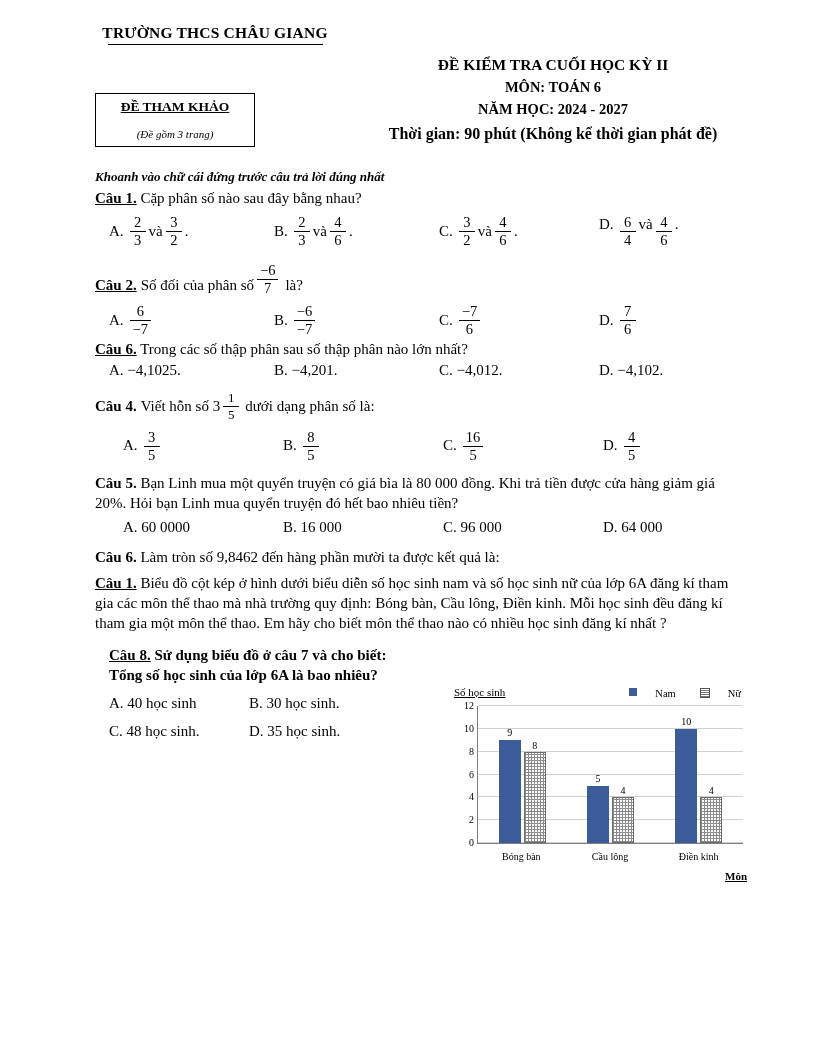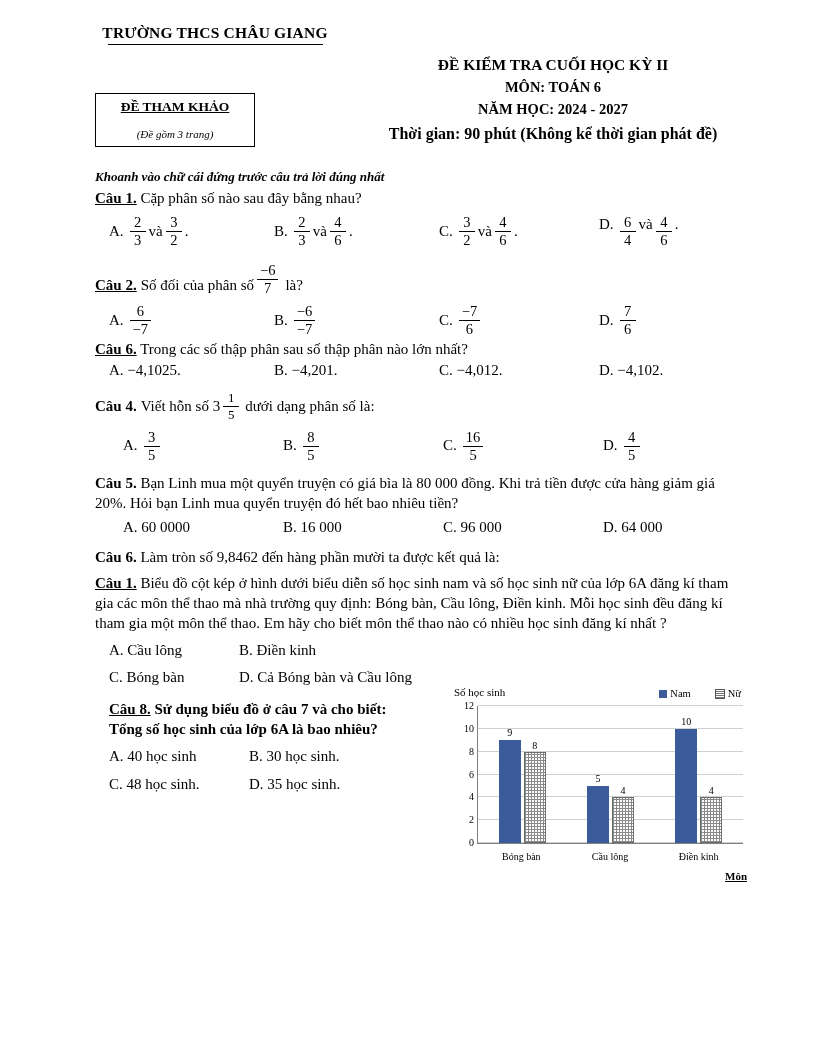--- a/index.html
+++ b/index.html
@@ -168,35 +168,36 @@
   }
   .chart-legend {
     position: absolute;
     right: 4px;
     top: -18px;
     font-size: 10.5px;
     display: flex;
     gap: 8px;
     align-items: center;
   }
-  .legend-item { display: flex; align-items: center; gap: 3px; padding-left: 16px; }
+  .legend-item { display: flex; align-items: flex-start; gap: 18px; padding-left: 16px; }
   .legend-swatch-nam {
     width: 8px; height: 8px; background: #3b5b9b; display: inline-block;
   }
   .legend-swatch-nu {
     width: 8px; height: 8px; display: inline-block;
     background: #ffffff;
     border: 1px solid #555;
     background-image: repeating-linear-gradient(0deg, #777 0 1px, transparent 1px 2px);
   }
   .chart-ylabel {
     position: absolute;
     left: -1px;
     top: -20px;
     font-size: 11px;
+    text-decoration: underline;
     white-space: nowrap;
   }
   .chart-xlabel {
     position: absolute;
     right: -2px;
     bottom: -16px;
     font-size: 11px;
     text-decoration: underline;
     font-weight: bold;
   }
@@ -491,30 +492,20 @@
 
     <div class="q" style="margin-top:10px">
       <span class="q-label-nb">Câu 6.</span>
       <span>Làm tròn số 9,8462 đến hàng phần mười ta được kết quả là:</span>
     </div>
 
     <div class="q7-block">
       <div class="q7-text">
         <span class="q-label">Câu 1.</span>
         <span>Biểu đồ cột kép ở hình dưới biểu diễn số học sinh nam và số học sinh nữ của lớp 6A đăng kí tham gia các môn thể thao mà nhà trường quy định: Bóng bàn, Cầu lông, Điền kinh. Mỗi học sinh đều đăng kí tham gia một môn thể thao. Em hãy cho biết môn thể thao nào có nhiều học sinh đăng kí nhất ?</span>
-      </div>
-      <div class="q7-answers">
-        <div class="q7-ans-row">
-          <div class="a1">A. Cầu lông</div>
-          <div>B. Điền kinh</div>
-        </div>
-        <div class="q7-ans-row">
-          <div class="a1">C. Bóng bàn</div>
-          <div>D. Cả Bóng bàn và Cầu lông</div>
-        </div>
       </div>
     </div>
 
     <div class="q8-title">
       <span class="u">Câu 8.</span>
       <span>Sử dụng biểu đồ ở câu 7 và cho biết:</span>
     </div>
     <div class="q8-line2">Tổng số học sinh của lớp 6A là bao nhiêu?</div>
     <div class="q8-ans-row">
       <div class="a1">A. 40 học sinh</div>

